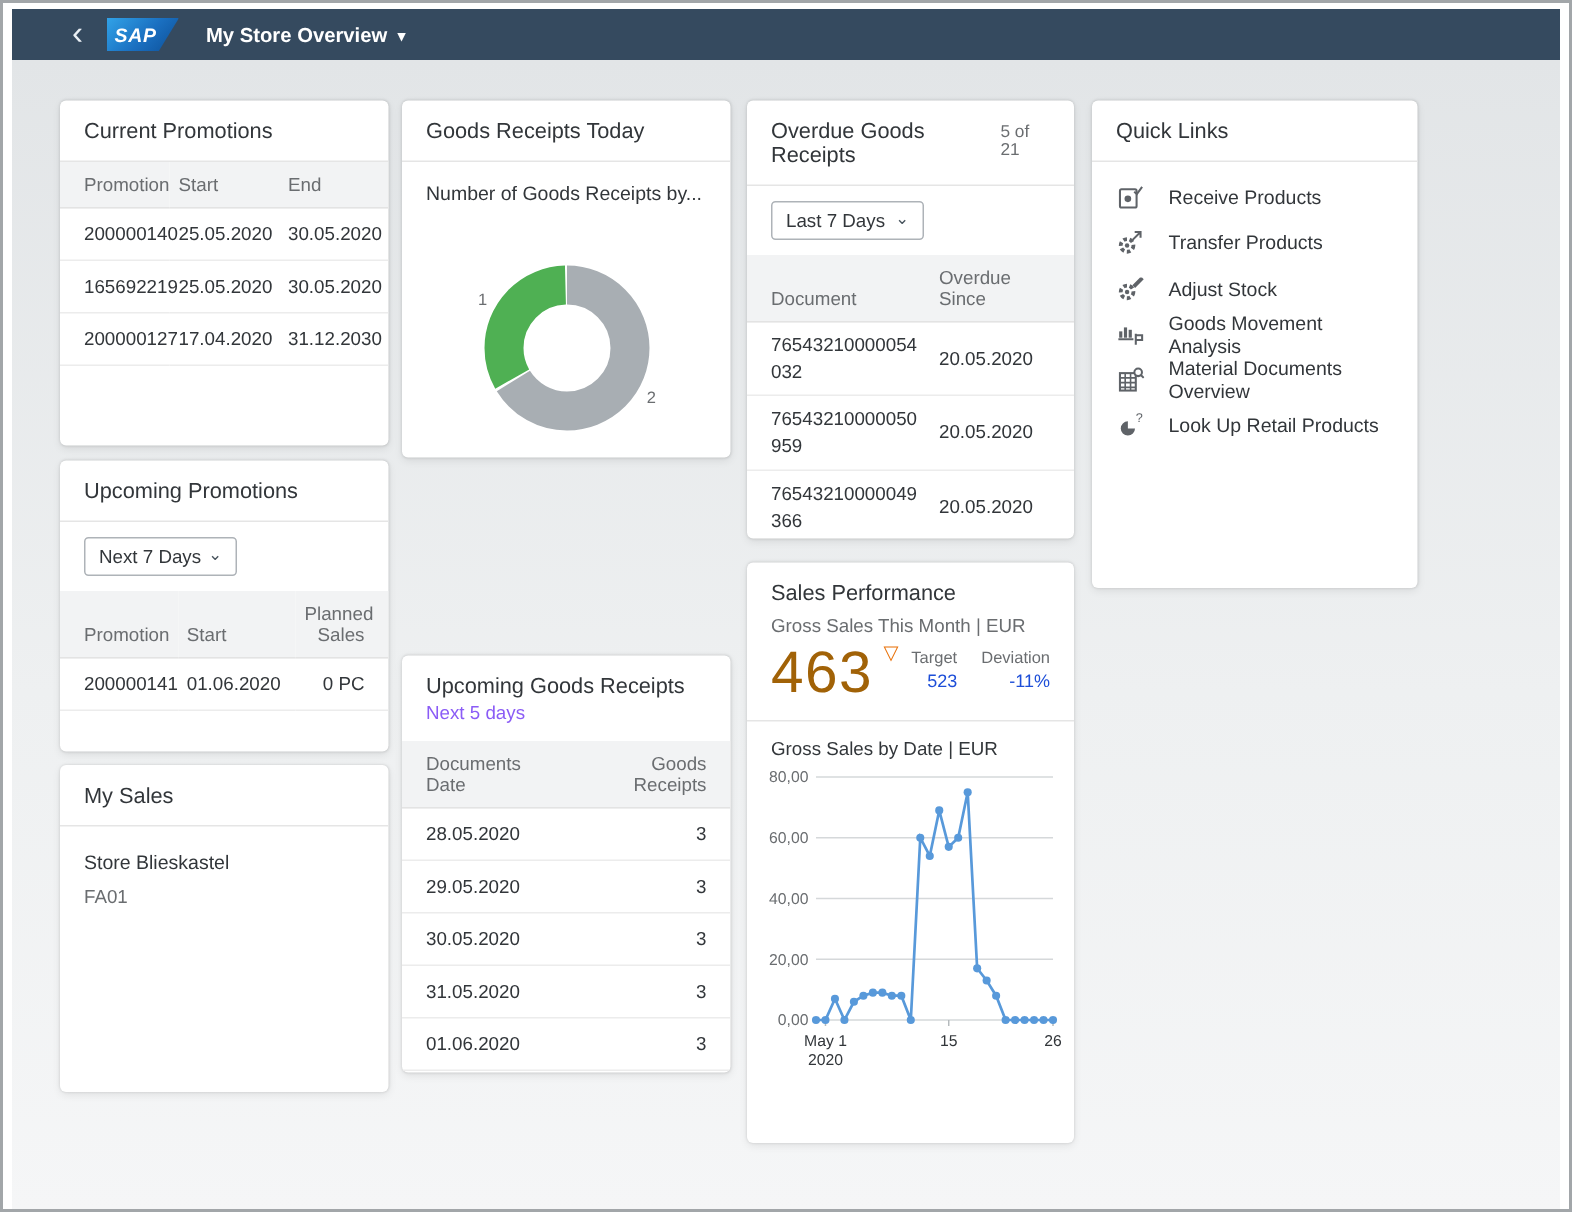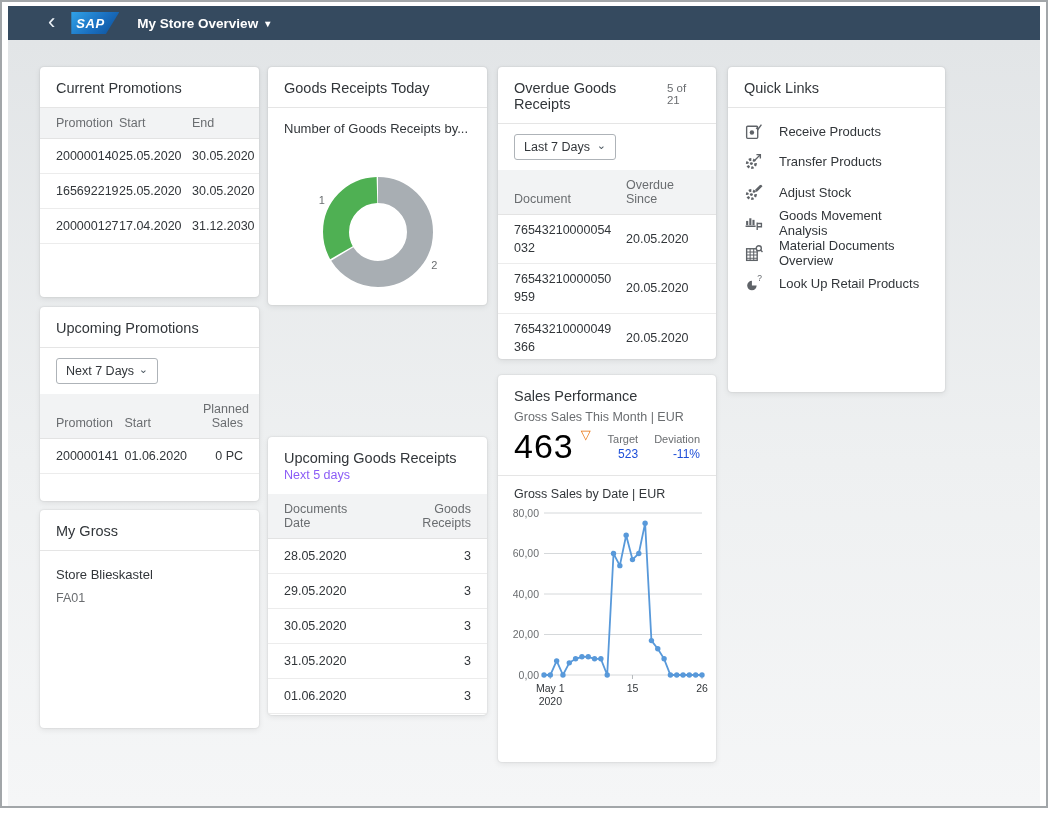--- a/index.html
+++ b/index.html
@@ -67,21 +67,21 @@
   .legend-row { display: flex; gap: 18px; padding: 4px 16px 12px 26px; align-items: center; }
   .legend-item { display: flex; align-items: center; gap: 6px; font-size: 11px; color: #32363a; }
   .legend-swatch { width: 11px; height: 11px; display: inline-block; }
   
   .ql-list { padding: 8px 16px; display: flex; flex-direction: column; }
   .ql-item { display: flex; align-items: center; gap: 16px; height: 30.5px; font-size: 13px; color: #32363a; cursor: pointer; }
   .ql-item svg { flex: 0 0 auto; }
   
   .kpi-sub { font-size: 12.5px; color: #6a6d70; padding: 2px 16px 2px 16px; }
   .kpi-row { display: flex; align-items: flex-start; padding: 3px 16px 12px 16px; }
-  .kpi-value { font-size: 34px; color: #000000; line-height: 1; letter-spacing: 1px; }
+  .kpi-value { font-size: 39px; color: #a16207; line-height: 1; letter-spacing: 1px; }
   .kpi-arrow { color: #e9730c; font-size: 13px; margin-left: 7px; margin-top: -2px; }
   .kpi-targets { margin-left: auto; display: flex; gap: 16px; margin-top: 4px; }
   .t-col { display: flex; flex-direction: column; align-items: flex-end; gap: 2px; }
   .t-label { font-size: 11px; color: #6a6d70; }
   .t-val { font-size: 12px; color: #1d4ed8; text-align: right; }
   .chart-title { font-size: 12.5px; color: #32363a; padding: 11px 16px 2px 16px; }
   .sep { border-top: 1px solid #e5e5e5; }
   .line-legend { display: flex; align-items: center; gap: 8px; padding: 2px 16px 12px 24px; font-size: 11px; color: #32363a; margin-top: 48px; }
 </style>
 </head>
@@ -151,21 +151,21 @@
               <tr>
                 <td>200000141</td>
                 <td>01.06.2020</td>
                 <td>0 PC</td>
               </tr>
             </tbody>
         </table>
       </section>
 
       <section class="card" style="left:32px; top:470px; width:219px; height:218px;">
-        <div class="card-head hb">My Gross</div>
+        <div class="card-head hb">My Sales</div>
         <div class="mystore-body">
           <span class="store-name">Store Blieskastel</span>
           <span class="store-id">FA01</span>
         </div>
       </section>
 
       <section class="card" style="left:260px; top:27px; width:219px; height:238px;">
         <div class="card-head hb">Goods Receipts Today</div>
         <div class="card-head" style="padding-bottom:0; font-size:13px;">Number of Goods Receipts by...</div>
         <div class="donut-wrap">

